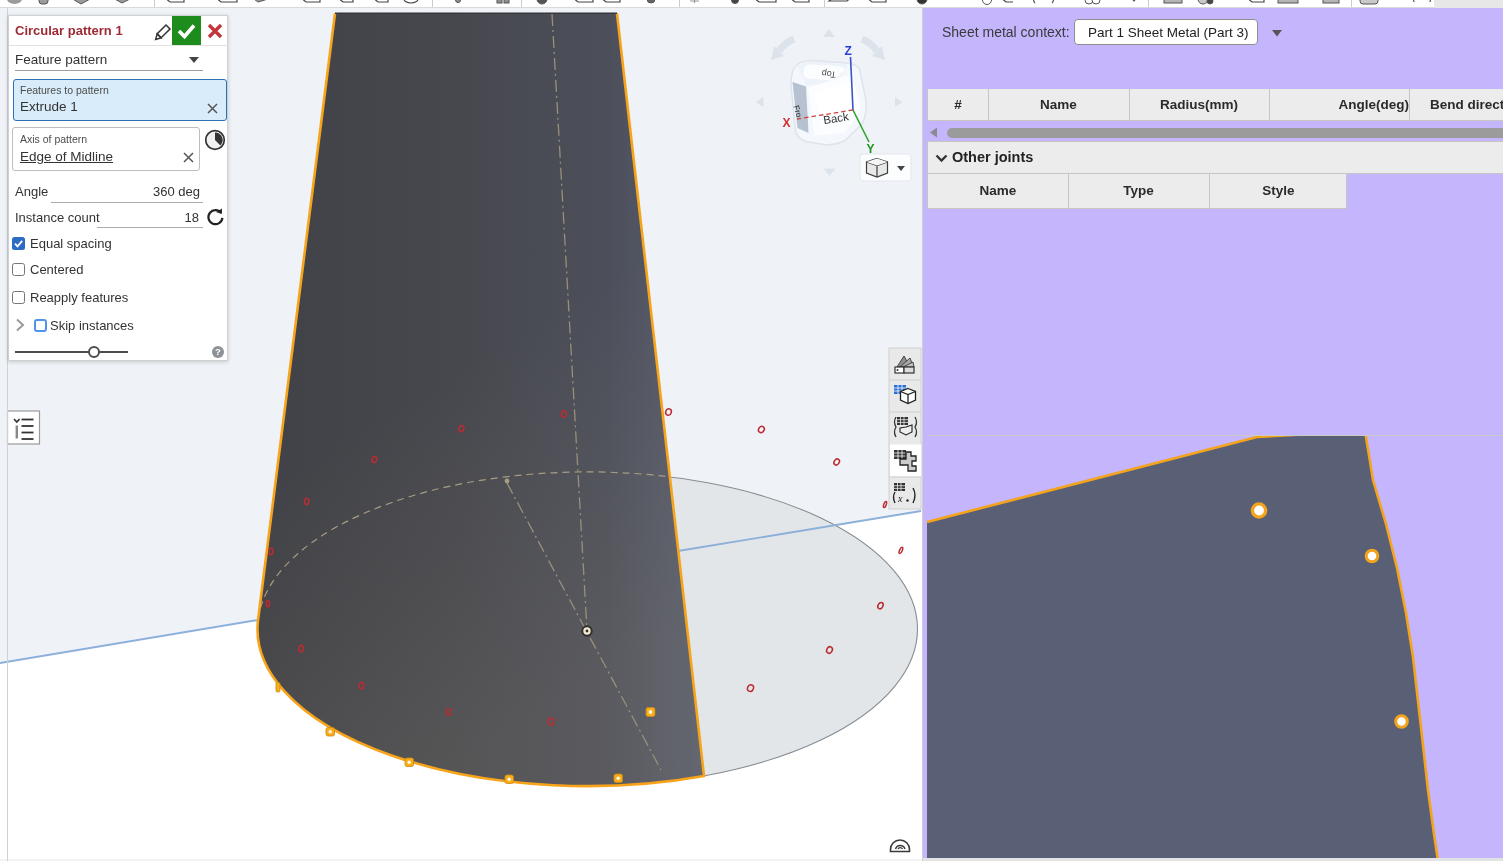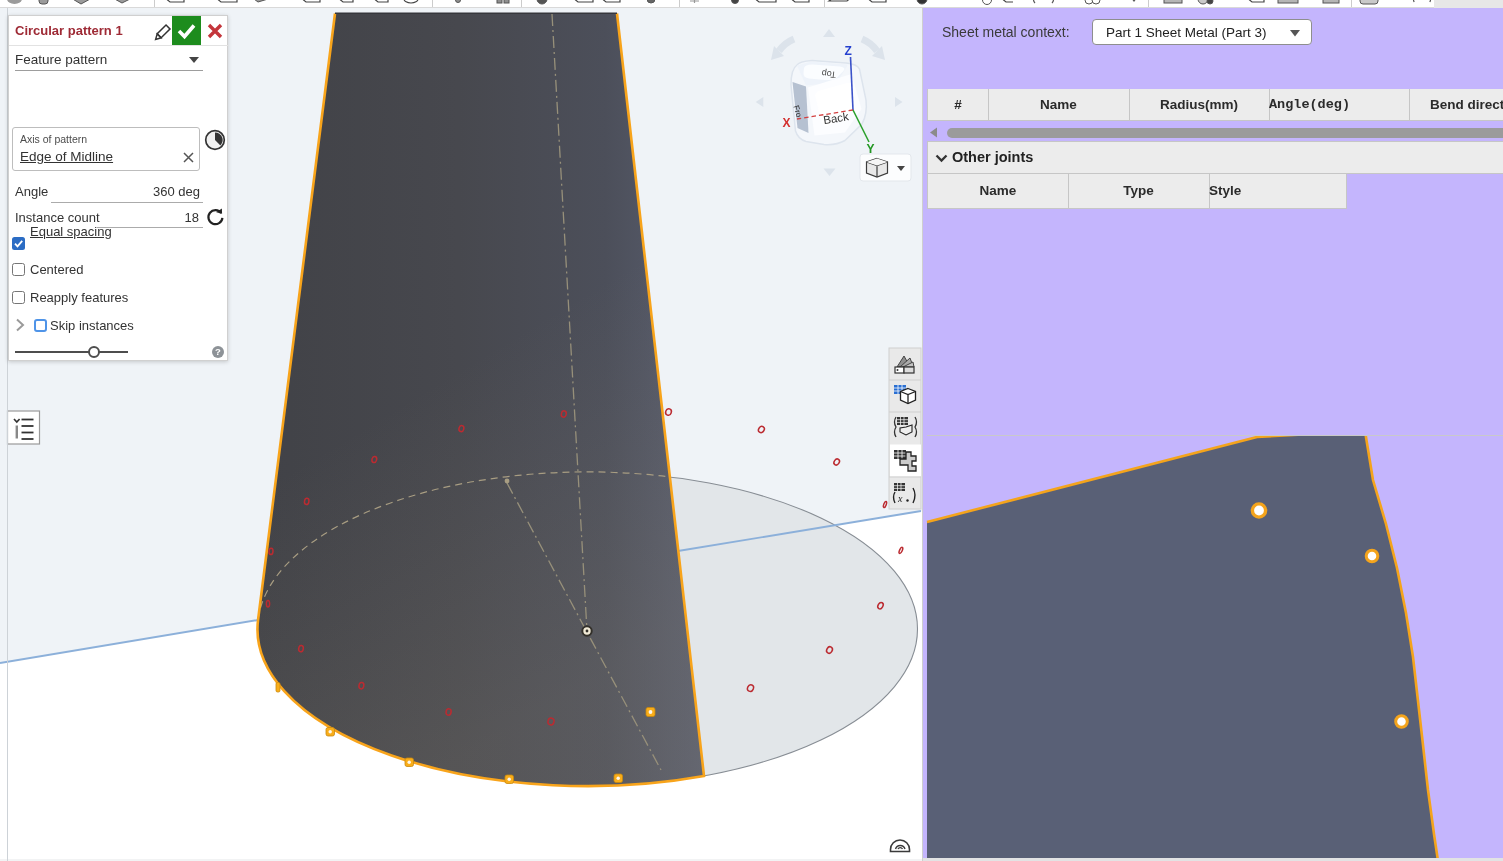--- a/index.html
+++ b/index.html
@@ -278,20 +278,27 @@
       <path d="M3,3 L15,15 M15,3 L3,15" stroke="#c4353b" stroke-width="3.4"></path>
     </svg>
   <div class="abs" style="left:0;top:29px;width:220px;height:1px;background:#e2e2e2;"></div>
 
   <div class="abs" style="left:6px;top:36px;font-size:13.5px;">Feature pattern</div>
   <svg class="abs" style="left:179px;top:40px;" width="12" height="8">
       <path d="M1,1 L11,1 L6,7 Z" fill="#444"></path>
     </svg>
   <div class="abs" style="left:6px;top:54px;width:188px;height:1px;background:#9d9d9d;"></div>
 
+  <div class="abs" style="left:4px;top:63px;width:214px;height:42px;background:#d9ecf9;border:1.5px solid #2a70b8;border-radius:3px;">
+    <div class="abs" style="left:6px;top:4px;font-size:10.5px;color:#4c4c4c;">Features to pattern</div>
+    <div class="abs" style="left:6px;top:19px;font-size:13.5px;">Extrude 1</div>
+    <svg class="abs" style="left:192px;top:22px;" width="13" height="13">
+        <path d="M2,2 L11,11 M11,2 L2,11" stroke="#555" stroke-width="1.5"></path>
+      </svg>
+  </div>
 
   <div class="abs" style="left:3px;top:111px;width:188px;height:44px;background:#fff;border:1px solid #bdbdbd;border-radius:3px;">
     <div class="abs" style="left:7px;top:5px;font-size:10.5px;color:#4c4c4c;">Axis of pattern</div>
     <div class="abs" style="left:7px;top:21px;font-size:13.5px;text-decoration:underline;">Edge of Midline</div>
     <svg class="abs" style="left:169px;top:23px;" width="13" height="13">
         <path d="M2,2 L11,11 M11,2 L2,11" stroke="#555" stroke-width="1.5"></path>
       </svg>
   </div>
   <svg class="abs" style="left:195px;top:113px;" width="22" height="22" viewBox="0 0 22 22">
     <circle cx="11" cy="11" r="9.3" fill="#f0f0f0" stroke="#333" stroke-width="1.7"></circle>
@@ -308,76 +315,76 @@
   <svg class="abs" style="left:197px;top:192px;" width="19" height="19" viewBox="0 0 19 19">
     <path d="M15.2,5.2 A7,7 0 1 0 16.4,9.8" fill="none" stroke="#222" stroke-width="2.2"></path>
     <path d="M10.5,5.5 L16.5,5.5 L15,0.5 Z" fill="#222" transform="rotate(14 15 4)"></path>
   </svg>
 
   <div class="abs" style="left:3px;top:221px;width:13px;height:13px;background:#2b6cc4;border-radius:2.5px;">
     <svg width="13" height="13">
         <path d="M3,6.6 L5.5,9.3 L10.2,3.8" stroke="#fff" stroke-width="1.8" fill="none"></path>
       </svg>
   </div>
-  <div class="abs" style="left:21px;top:208px;text-decoration:underline;">Equal spacing</div>
+  <div class="abs" style="left:21px;top:220px;">Equal spacing</div>
   <div class="abs" style="left:3px;top:247px;width:13px;height:13px;background:#fff;border:1.4px solid #767676;border-radius:2.5px;"></div>
   <div class="abs" style="left:21px;top:246px;">Centered</div>
   <div class="abs" style="left:3px;top:275px;width:13px;height:13px;background:#fff;border:1.4px solid #767676;border-radius:2.5px;"></div>
   <div class="abs" style="left:21px;top:274px;">Reapply features</div>
 
   <svg class="abs" style="left:6px;top:302px;" width="10" height="14">
       <path d="M2,1.5 L8,7 L2,12.5" stroke="#9a9a9a" stroke-width="2" fill="none"></path>
     </svg>
   <div class="abs" style="left:25px;top:303px;width:12.5px;height:12.5px;background:#fff;border:2px solid #4f94e8;border-radius:3px;"></div>
   <div class="abs" style="left:41px;top:302px;">Skip instances</div>
 
   <div class="abs" style="left:6px;top:335px;width:113px;height:2px;background:#4d4d4d;"></div>
   <div class="abs" style="left:79px;top:330px;width:12px;height:12px;background:#fff;border:2px solid #4d4d4d;border-radius:50%;"></div>
   <div class="abs" style="left:203px;top:330px;width:12px;height:12px;background:#8d9297;border-radius:50%;color:#fff;font-size:9.5px;font-weight:bold;text-align:center;line-height:12px;">?</div>
 </div>
 
 <div class="abs" id="rp" style="left:922px;top:8px;width:581px;height:853px;background:#c4b5fd;border-left:1px solid #cfcfcf;">
 
   <div class="abs" style="left:19px;top:16px;font-size:14px;color:#3a3a3a;">Sheet metal context:</div>
-  <div class="abs" style="left:169px;top:11px;width:220px;height:26px;border:1px solid #8e8e8e;border-radius:4px;background:#fff;">
+  <div class="abs" style="left:151px;top:11px;width:184px;height:26px;border:1px solid #8e8e8e;border-radius:4px;background:#fff;">
     <div class="abs" style="left:13px;top:5px;font-size:13.5px;color:#222;">Part 1 Sheet Metal (Part 3)</div>
     <svg class="abs" style="left:196px;top:9px;" width="12" height="8">
         <path d="M1,1 L11,1 L6,7.5 Z" fill="#555"></path>
       </svg>
   </div>
 
   <div class="abs" style="left:4px;top:81px;width:577px;height:32px;background:#ececec;border:1px solid #c6c6c6;border-top:none;border-right:none;font-size:13.5px;font-weight:bold;color:#2b2b2b;">
     <div class="abs" style="left:0;top:8px;width:60px;text-align:center;">#</div>
     <div class="abs" style="left:60px;top:0;width:1px;height:32px;background:#c6c6c6;"></div>
     <div class="abs" style="left:60px;top:8px;width:141px;text-align:center;">Name</div>
     <div class="abs" style="left:201px;top:0;width:1px;height:32px;background:#c6c6c6;"></div>
     <div class="abs" style="left:201px;top:8px;width:140px;text-align:center;">Radius(mm)</div>
     <div class="abs" style="left:341px;top:0;width:1px;height:32px;background:#c6c6c6;"></div>
-    <div class="abs" style="left:341px;top:8px;width:140px;text-align:left;font-family:Liberation Mono, monospace;">Angle(deg)</div>
+    <div class="abs" style="left:341px;top:8px;width:140px;text-align:right;">Angle(deg)</div>
     <div class="abs" style="left:481px;top:0;width:1px;height:32px;background:#c6c6c6;"></div>
     <div class="abs" style="left:481px;top:8px;width:110px;text-align:left;padding-left:21px;">Bend direct</div>
   </div>
 
   <svg class="abs" style="left:6px;top:119px;" width="10" height="11">
       <path d="M8,0.5 L1,5.5 L8,10.5 Z" fill="#8b8b8b"></path>
     </svg>
   <div class="abs" style="left:24px;top:119.5px;width:557px;height:10px;background:#9b9b9b;border-radius:5px 0 0 5px;"></div>
 
   <div class="abs" style="left:4px;top:133px;width:634px;height:33px;background:#ececec;border:1px solid #c6c6c6;border-right:none;">
     <svg class="abs" style="left:7px;top:12px;" width="13" height="9">
         <path d="M1.5,1.5 L6.5,6.5 L11.5,1.5" stroke="#333" stroke-width="2.3" fill="none"></path>
       </svg>
     <div class="abs" style="left:24px;top:7px;font-size:14.5px;font-weight:bold;color:#222;">Other joints</div>
   </div>
   <div class="abs" style="left:4px;top:166px;width:420px;height:35px;background:#ececec;border:1px solid #c6c6c6;border-top:none;font-size:13.5px;font-weight:bold;color:#2b2b2b;">
     <div class="abs" style="left:0;top:9px;width:140px;text-align:center;">Name</div>
     <div class="abs" style="left:140px;top:0;width:1px;height:35px;background:#c6c6c6;"></div>
     <div class="abs" style="left:140px;top:9px;width:141px;text-align:center;">Type</div>
     <div class="abs" style="left:281px;top:0;width:1px;height:35px;background:#c6c6c6;"></div>
-    <div class="abs" style="left:281px;top:9px;width:139px;text-align:left;">Style</div>
+    <div class="abs" style="left:281px;top:9px;width:139px;text-align:center;">Style</div>
   </div>
 
   <div class="abs" style="left:4px;top:427px;width:577px;height:1px;background:#c9c9c9;"></div>
 
   <svg class="abs" style="left:0;top:428px;" width="581" height="425" viewBox="922 436 581 425">
     <path d="M926,522 L1256,437 L1364,431 L1372,480 L1385,524 L1396,568 L1405,613 L1412,657 L1417,701 L1422,745 L1427,790 L1433,834 L1437,861 L926,861 Z" fill="#596076"></path>
     <path d="M926,522 L1256,437 L1364,431 L1372,480 L1385,524 L1396,568 L1405,613 L1412,657 L1417,701 L1422,745 L1427,790 L1433,834 L1437,861" fill="none" stroke="#f4a41c" stroke-width="2.6"></path>
     <g fill="#fff" stroke="#f4a41c">
       <circle cx="1258" cy="510.5" r="6.6" stroke-width="3.4"></circle>
       <circle cx="1371" cy="556" r="5.8" stroke-width="3"></circle>

